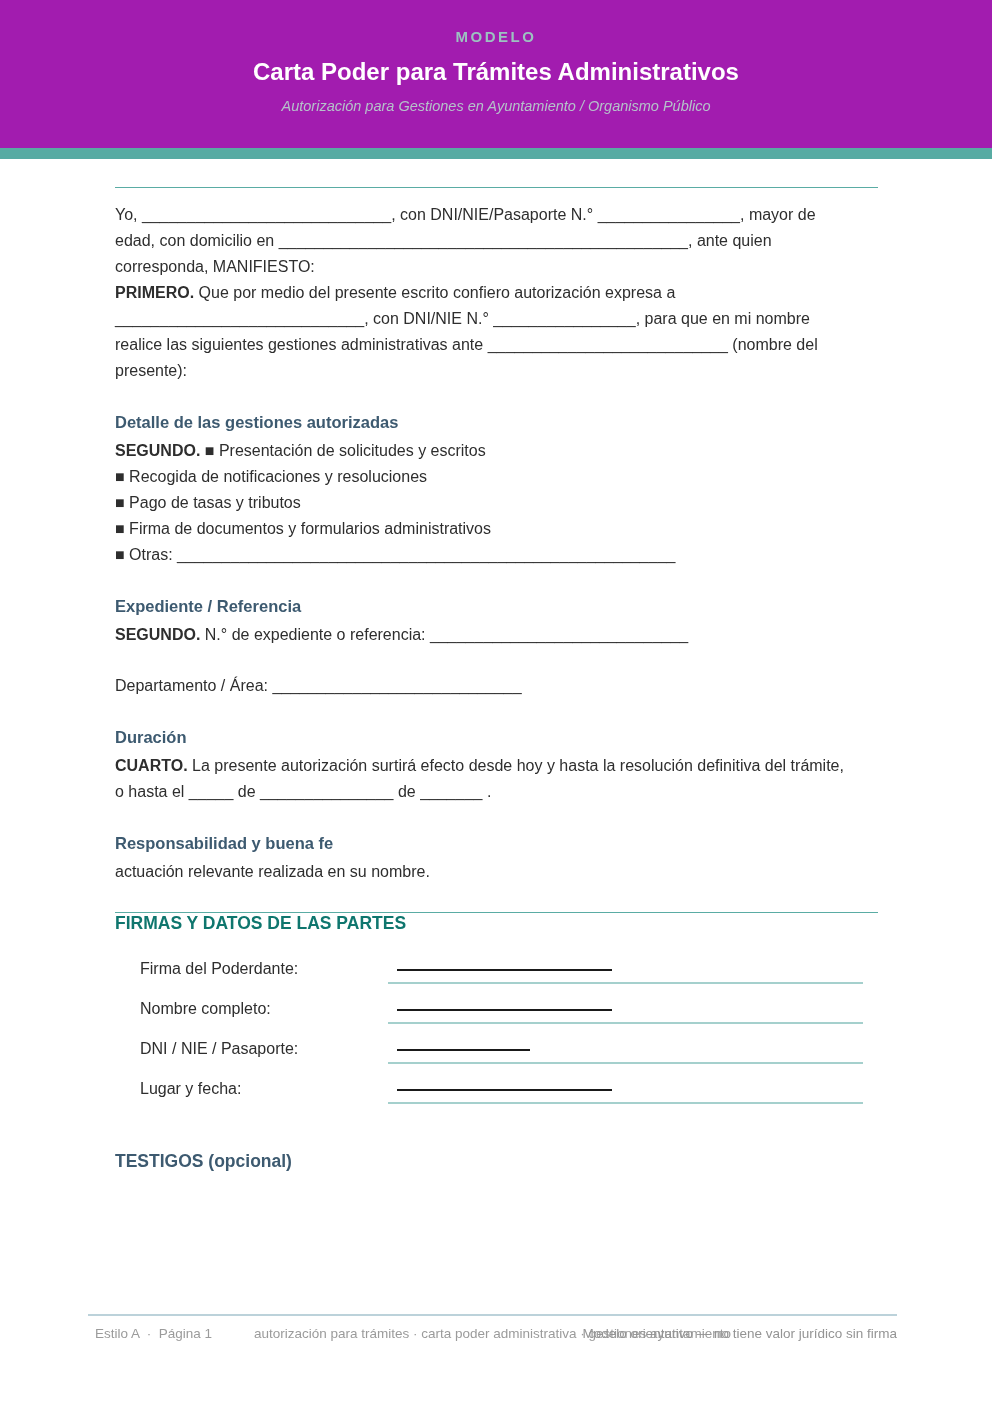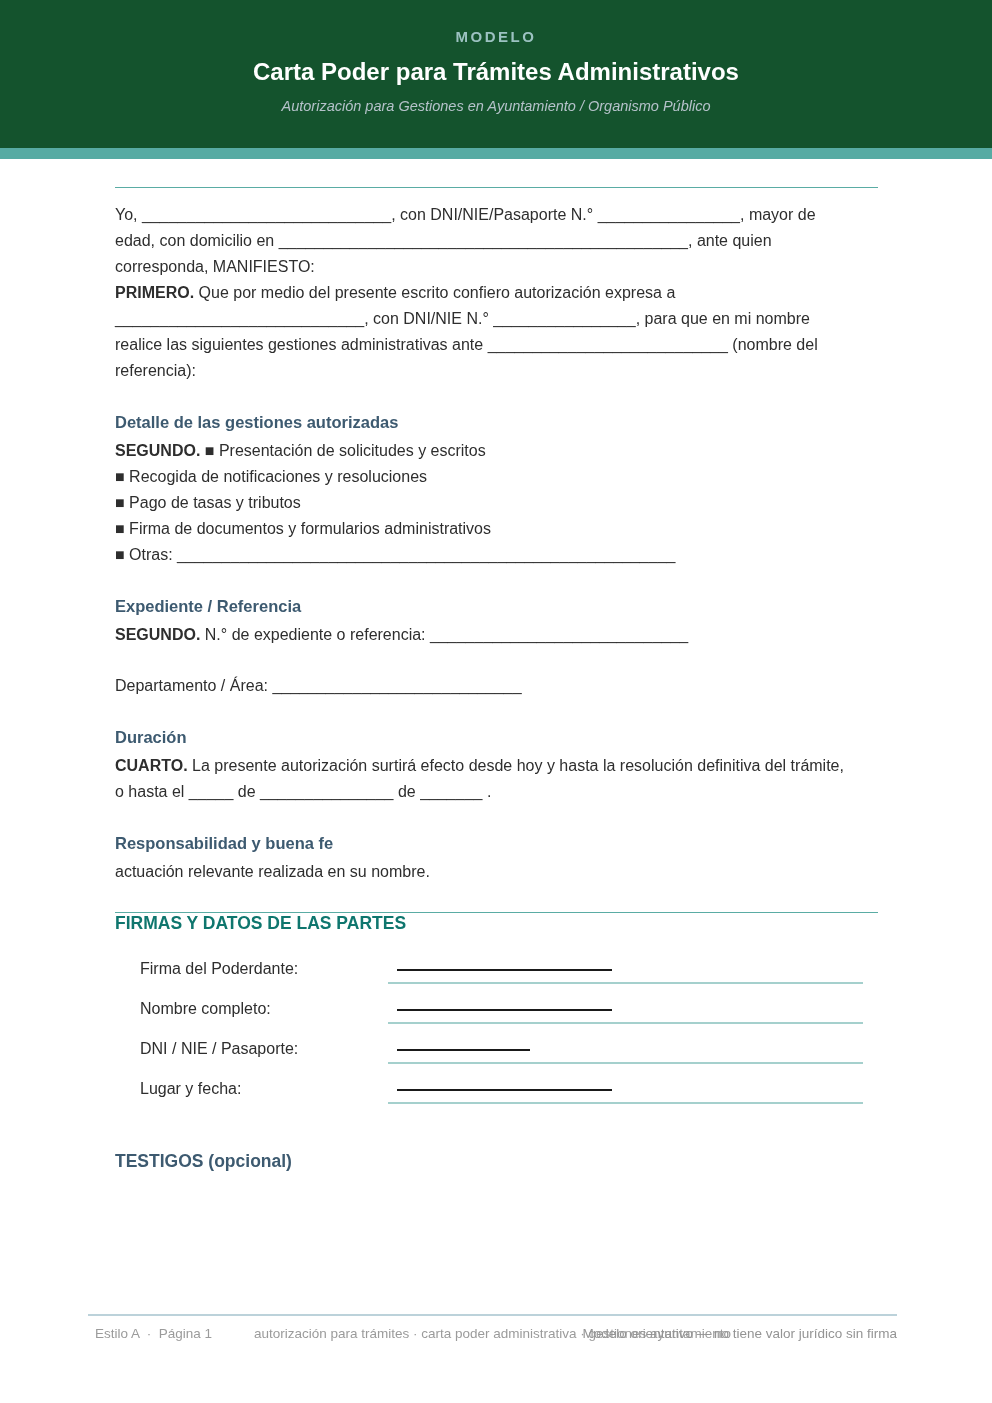--- a/index.html
+++ b/index.html
@@ -3,21 +3,21 @@
 <meta charset="utf-8">
 <style>
   * { margin:0; padding:0; box-sizing:border-box; }
   html,body { background:#ffffff; }
   .page {
     position:relative; width:992px; height:1403px; background:#ffffff;
     font-family:"Liberation Sans", sans-serif; overflow:hidden;
   }
   
   .doc-header {
-    background:#14532d; height:148px; padding-top:28px; text-align:center;
+    background:#a21caf; height:148px; padding-top:28px; text-align:center;
   }
   .kicker { font-size:15px; letter-spacing:2.5px; color:#9cc2c1; font-weight:bold; }
   .doc-title { margin-top:13px; font-size:24px; font-weight:bold; color:#ffffff; }
   .doc-subtitle { margin-top:12px; font-size:14.5px; font-style:italic; color:#b5c2ca; }
   .accent-bar { height:11px; background:#57aba3; }
 
   
   .content { margin:0 114px 0 115px; }
   .rule { border:none; border-top:1px solid #5aaca4; }
   .rule.top { margin-top:28px; }
@@ -71,21 +71,21 @@
     <div class="para">
       <div class="line"><span>Yo, ____________________________, con DNI/NIE/Pasaporte N.° ________________, mayor de</span></div>
       <div class="line"><span>edad, con domicilio en ______________________________________________, ante quien</span></div>
       <div class="line"><span>corresponda, MANIFIESTO:</span></div>
     </div>
 
     <div class="section">
       <div class="line"><span class="b">PRIMERO.</span><span> Que por medio del presente escrito confiero autorización expresa a</span></div>
       <div class="line"><span>____________________________, con DNI/NIE N.° ________________, para que en mi nombre</span></div>
       <div class="line"><span>realice las siguientes gestiones administrativas ante ___________________________ (nombre del</span></div>
-      <div class="line"><span>referencia):</span></div>
+      <div class="line"><span>presente):</span></div>
     </div>
 
     <div class="section">
       <div class="heading">Detalle de las gestiones autorizadas</div>
       <div class="line"><span class="b">SEGUNDO.</span><span> ■ Presentación de solicitudes y escritos</span></div>
       <div class="line"><span>■ Recogida de notificaciones y resoluciones</span></div>
       <div class="line"><span>■ Pago de tasas y tributos</span></div>
       <div class="line"><span>■ Firma de documentos y formularios administrativos</span></div>
       <div class="line"><span>■ Otras: ________________________________________________________</span></div>
     </div>

